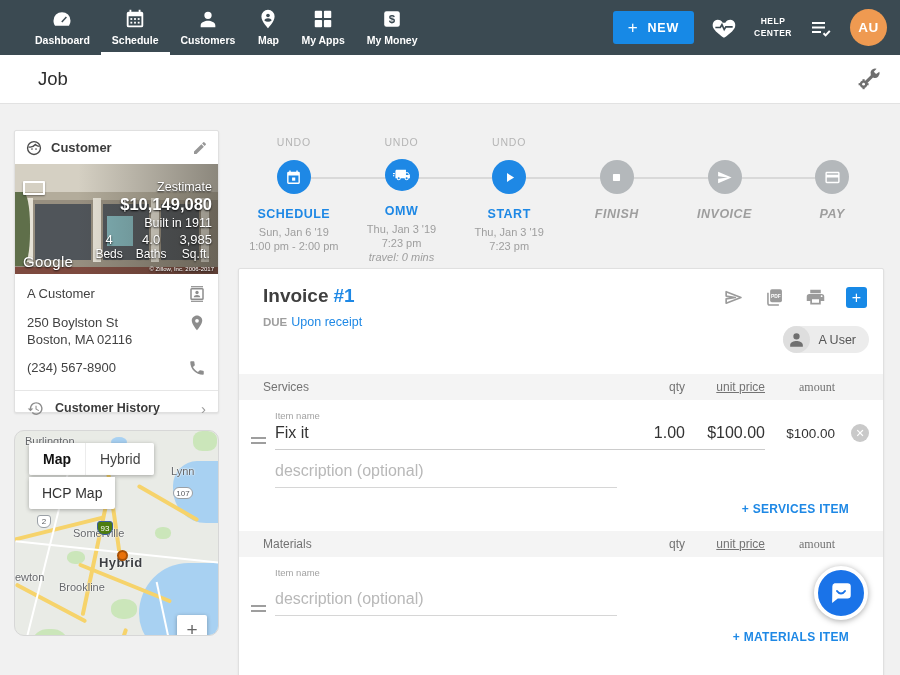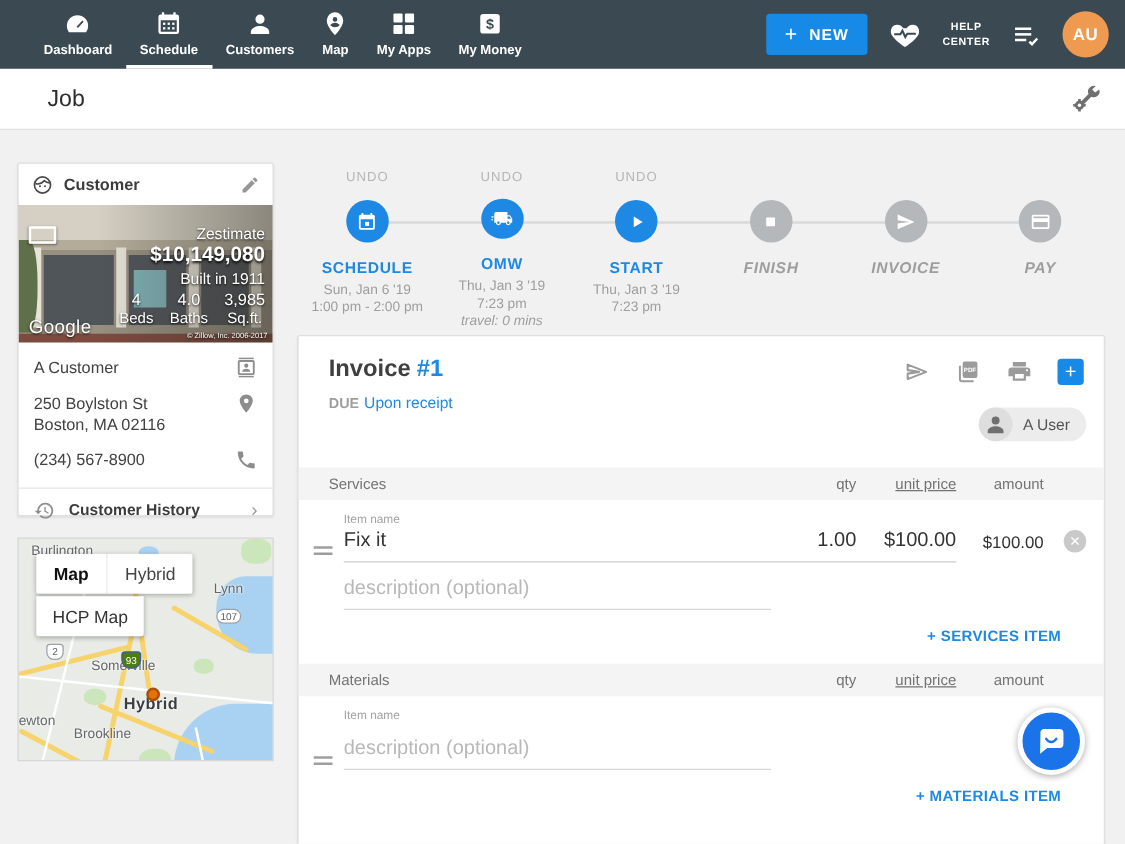--- a/index.html
+++ b/index.html
@@ -62,21 +62,21 @@
   .info-row { display:flex; align-items:flex-start; margin-bottom:11px; color:#424242; font-size:13px; }
   .info-text { flex:1; line-height:1.32; }
   .info-icon { color:#8d8d8d; cursor:pointer; }
   .info-icon svg { width:18px; height:18px; fill:currentColor; }
   .history-row { border-top:1px solid #e6e6e6; height:35px; display:flex; align-items:center; padding:0 12px; gap:11px; cursor:pointer; }
   .history-row svg { width:17px; height:17px; fill:#8d8d8d; }
   .history-label { font-size:12.5px; font-weight:bold; color:#3c3c3c; flex:1; }
   .chev { color:#9a9a9a; font-size:15px; }
 
   
-  .map-card { position:absolute; left:14px; top:430px; width:205px; height:179px; overflow:hidden; border:1px solid #d7d7d7; border-radius:0; background:#e9ebe6; }
+  .map-card { position:absolute; left:14px; top:430px; width:205px; height:206px; overflow:hidden; border:1px solid #d7d7d7; border-radius:10px; background:#e9ebe6; }
   .mshape { position:absolute; }
   .water { background:#a8d1f2; }
   .green { background:#cbe6ba; }
   .road { background:#f6d36b; border-radius:2px; }
   .roadw { background:#ffffff; }
   .map-label { position:absolute; color:#65676a; font-size:11px; text-shadow:0 0 2px #fff, 0 0 2px #fff; white-space:nowrap; }
   .map-label.big { font-size:13px; color:#3c3e42; font-weight:bold; letter-spacing:.4px; }
   .marker { position:absolute; left:102px; top:119px; width:11px; height:11px; background:#e8710a; border:2px solid #a85107; border-radius:50%; }
   .rbadge { position:absolute; background:#fff; border:1px solid #9aa0a6; color:#5a5c60; font-size:8px; display:flex; align-items:center; justify-content:center; }
   .b107 { left:158px; top:56px; width:20px; height:12px; border-radius:7px; }
@@ -120,21 +120,21 @@
   .btn-plus { width:21px; height:21px; background:#1789e6; border-radius:3px; color:#fff; display:flex; align-items:center; justify-content:center; font-size:16px; cursor:pointer; }
   .chip { position:absolute; top:57px; right:14px; height:27px; background:#ececec; border-radius:14px; display:flex; align-items:center; padding-right:13px; gap:8px; cursor:pointer; }
   .chip-avatar { width:27px; height:27px; border-radius:50%; background:#dedede; display:flex; align-items:center; justify-content:center; }
   .chip-avatar svg { width:19px; height:19px; fill:#707070; }
   .chip-name { font-size:12.5px; color:#555; }
 
   .sec-header { height:26px; background:#f4f4f4; display:flex; align-items:center; padding:0 48px 0 24px; font-size:12px; color:#737373; }
   .sec-title { flex:1; }
   .colq { width:70px; text-align:right; }
   .colu { width:80px; text-align:right;text-decoration:underline; }
-  .cola { width:70px; text-align:right; }
+  .cola { width:70px; text-align:right;font-family:Liberation Serif, serif; }
   .item-label { margin:10px 0 0 36px; font-size:9.5px; color:#a2a2a2; }
   .item-row { display:flex; align-items:flex-end; padding:0 48px 0 36px; margin-top:1px; position:relative; }
   .fld { border:none; outline:none; background:transparent; font-family:inherit; font-size:16px; color:#333; border-bottom:1px solid #ccc; padding:2px 0 7px; }
   .fld::placeholder { color:#b8b8b8; }
   .name-cell { flex:1; }
   .name-cell .fld { width:100%; }
   .qty-cell { width:70px; } .unit-cell { width:80px; }
   .qty-cell .fld, .unit-cell .fld { width:100%; text-align:right; }
   .amt-cell { width:70px; text-align:right; font-size:13.5px; color:#333; padding-bottom:9px; }
   .amt-cell.left { text-align:left; padding-left:10px; }

